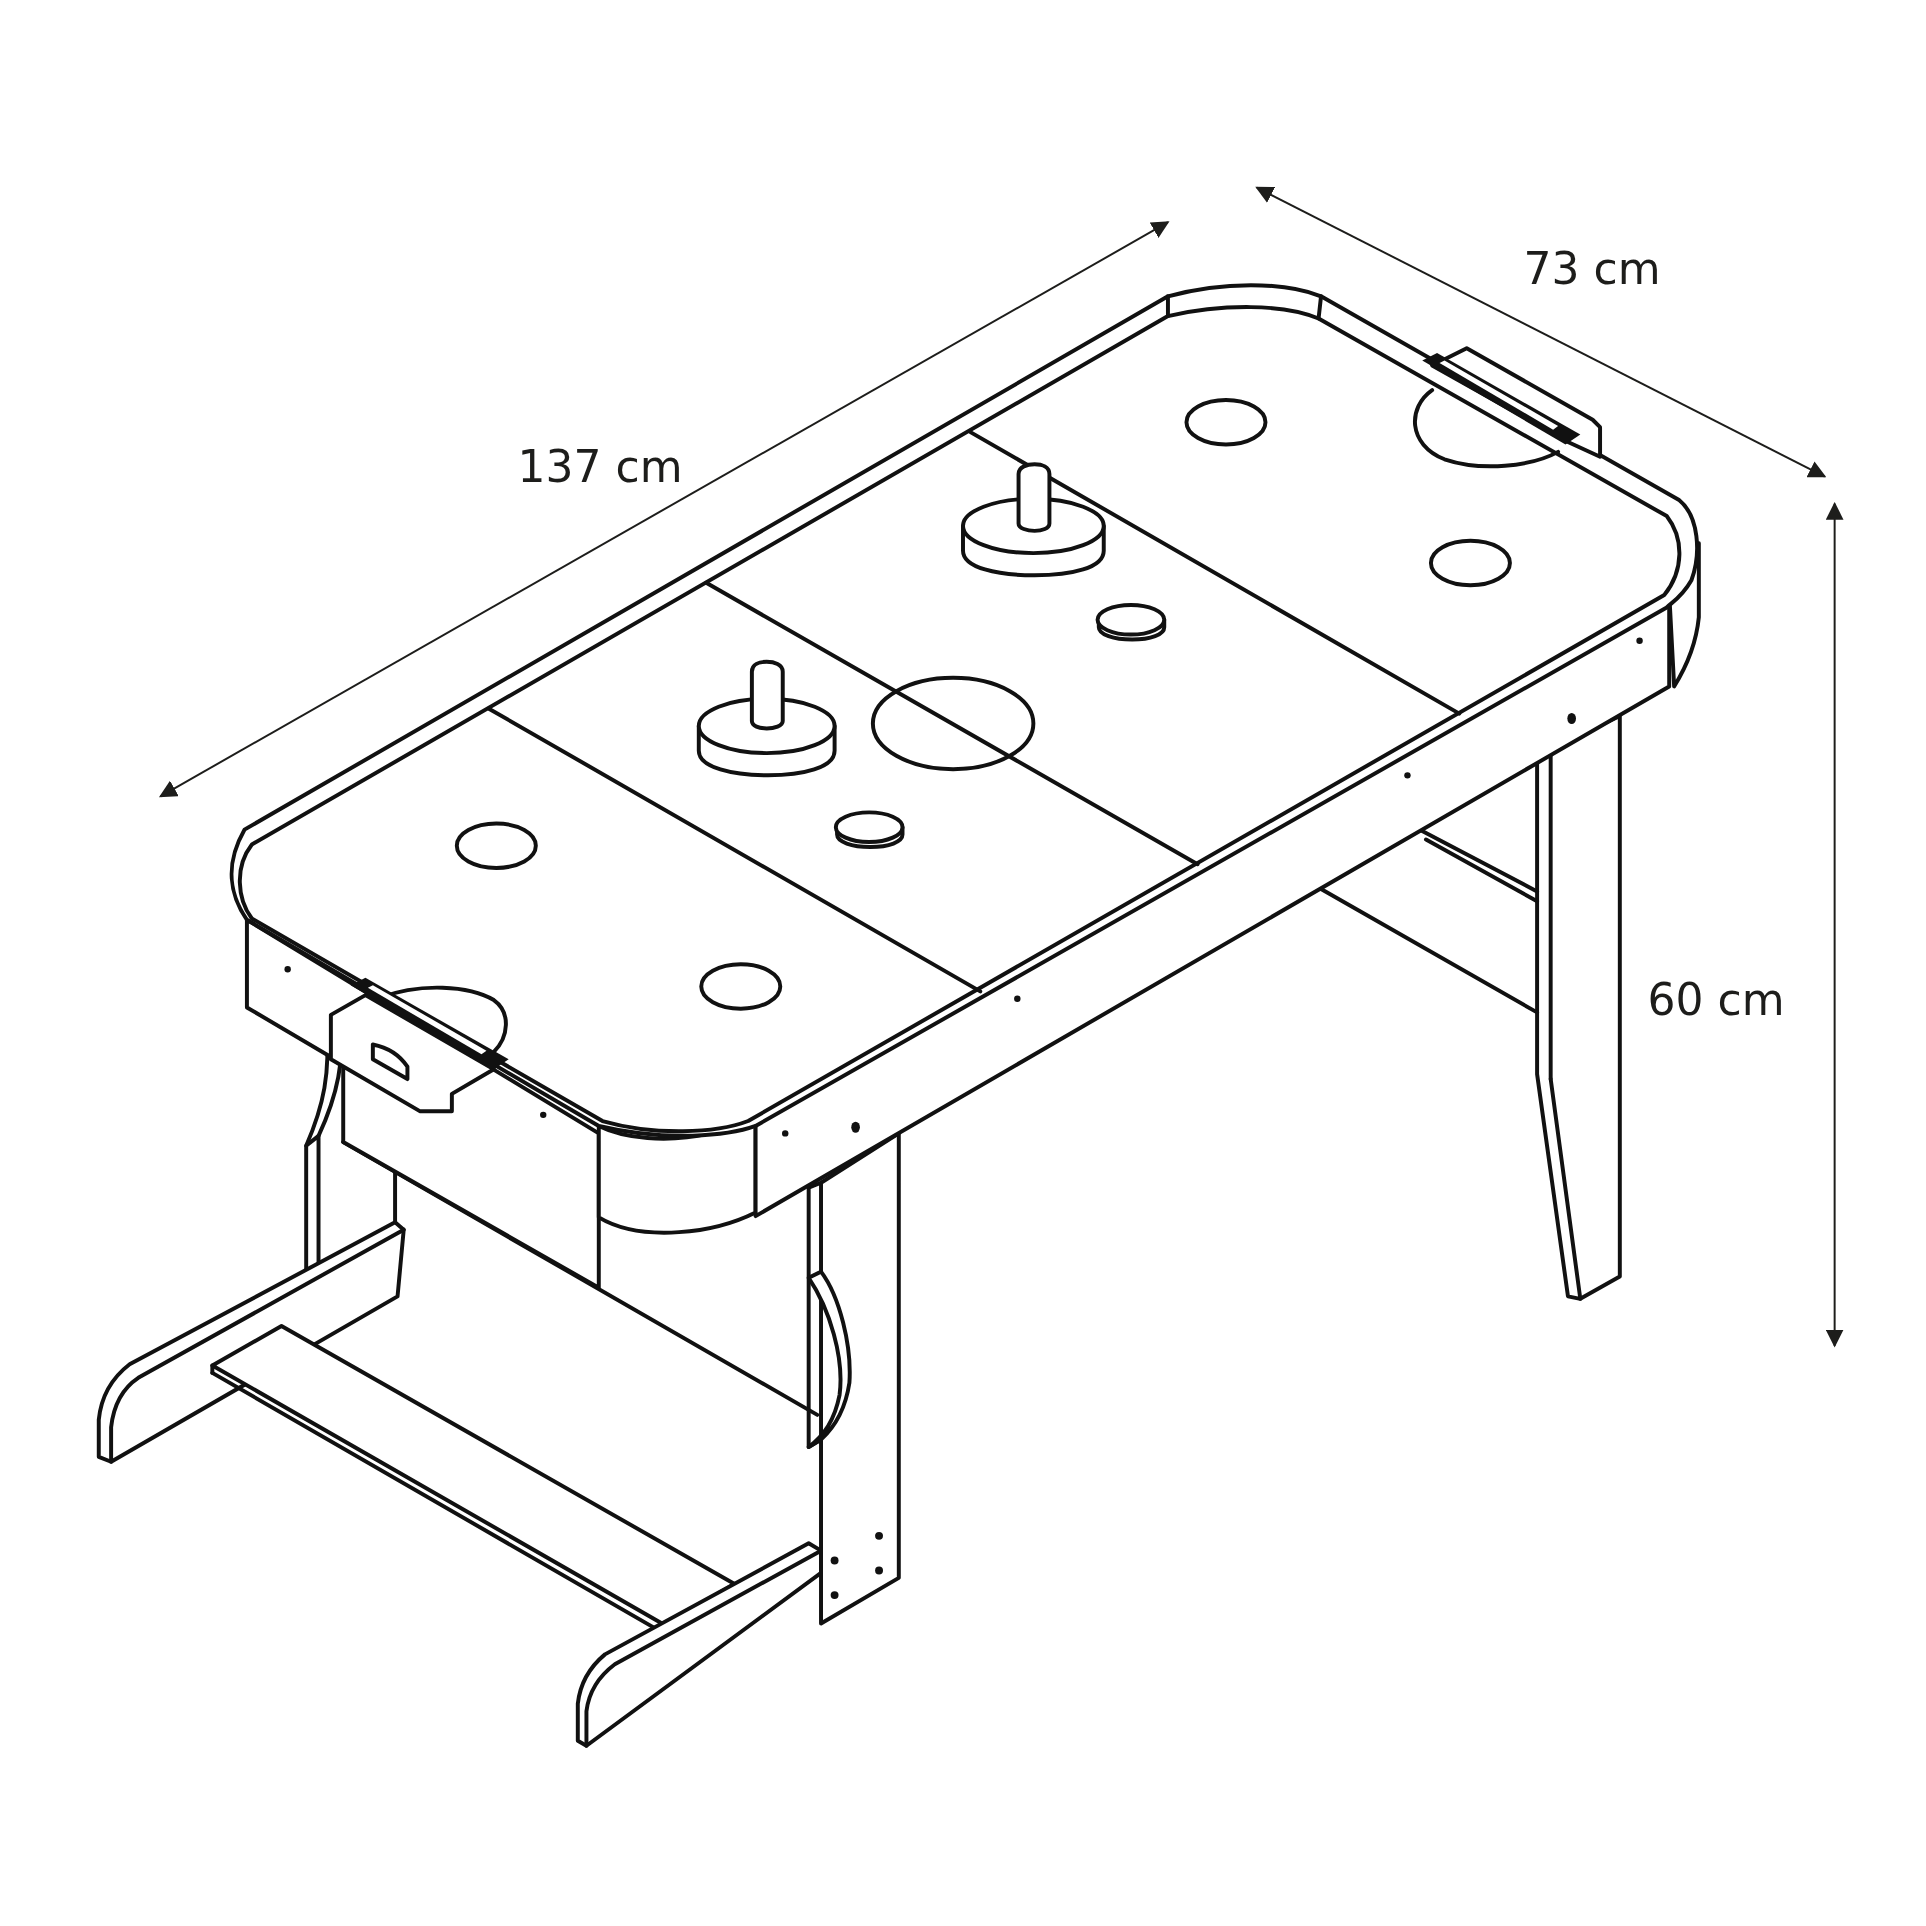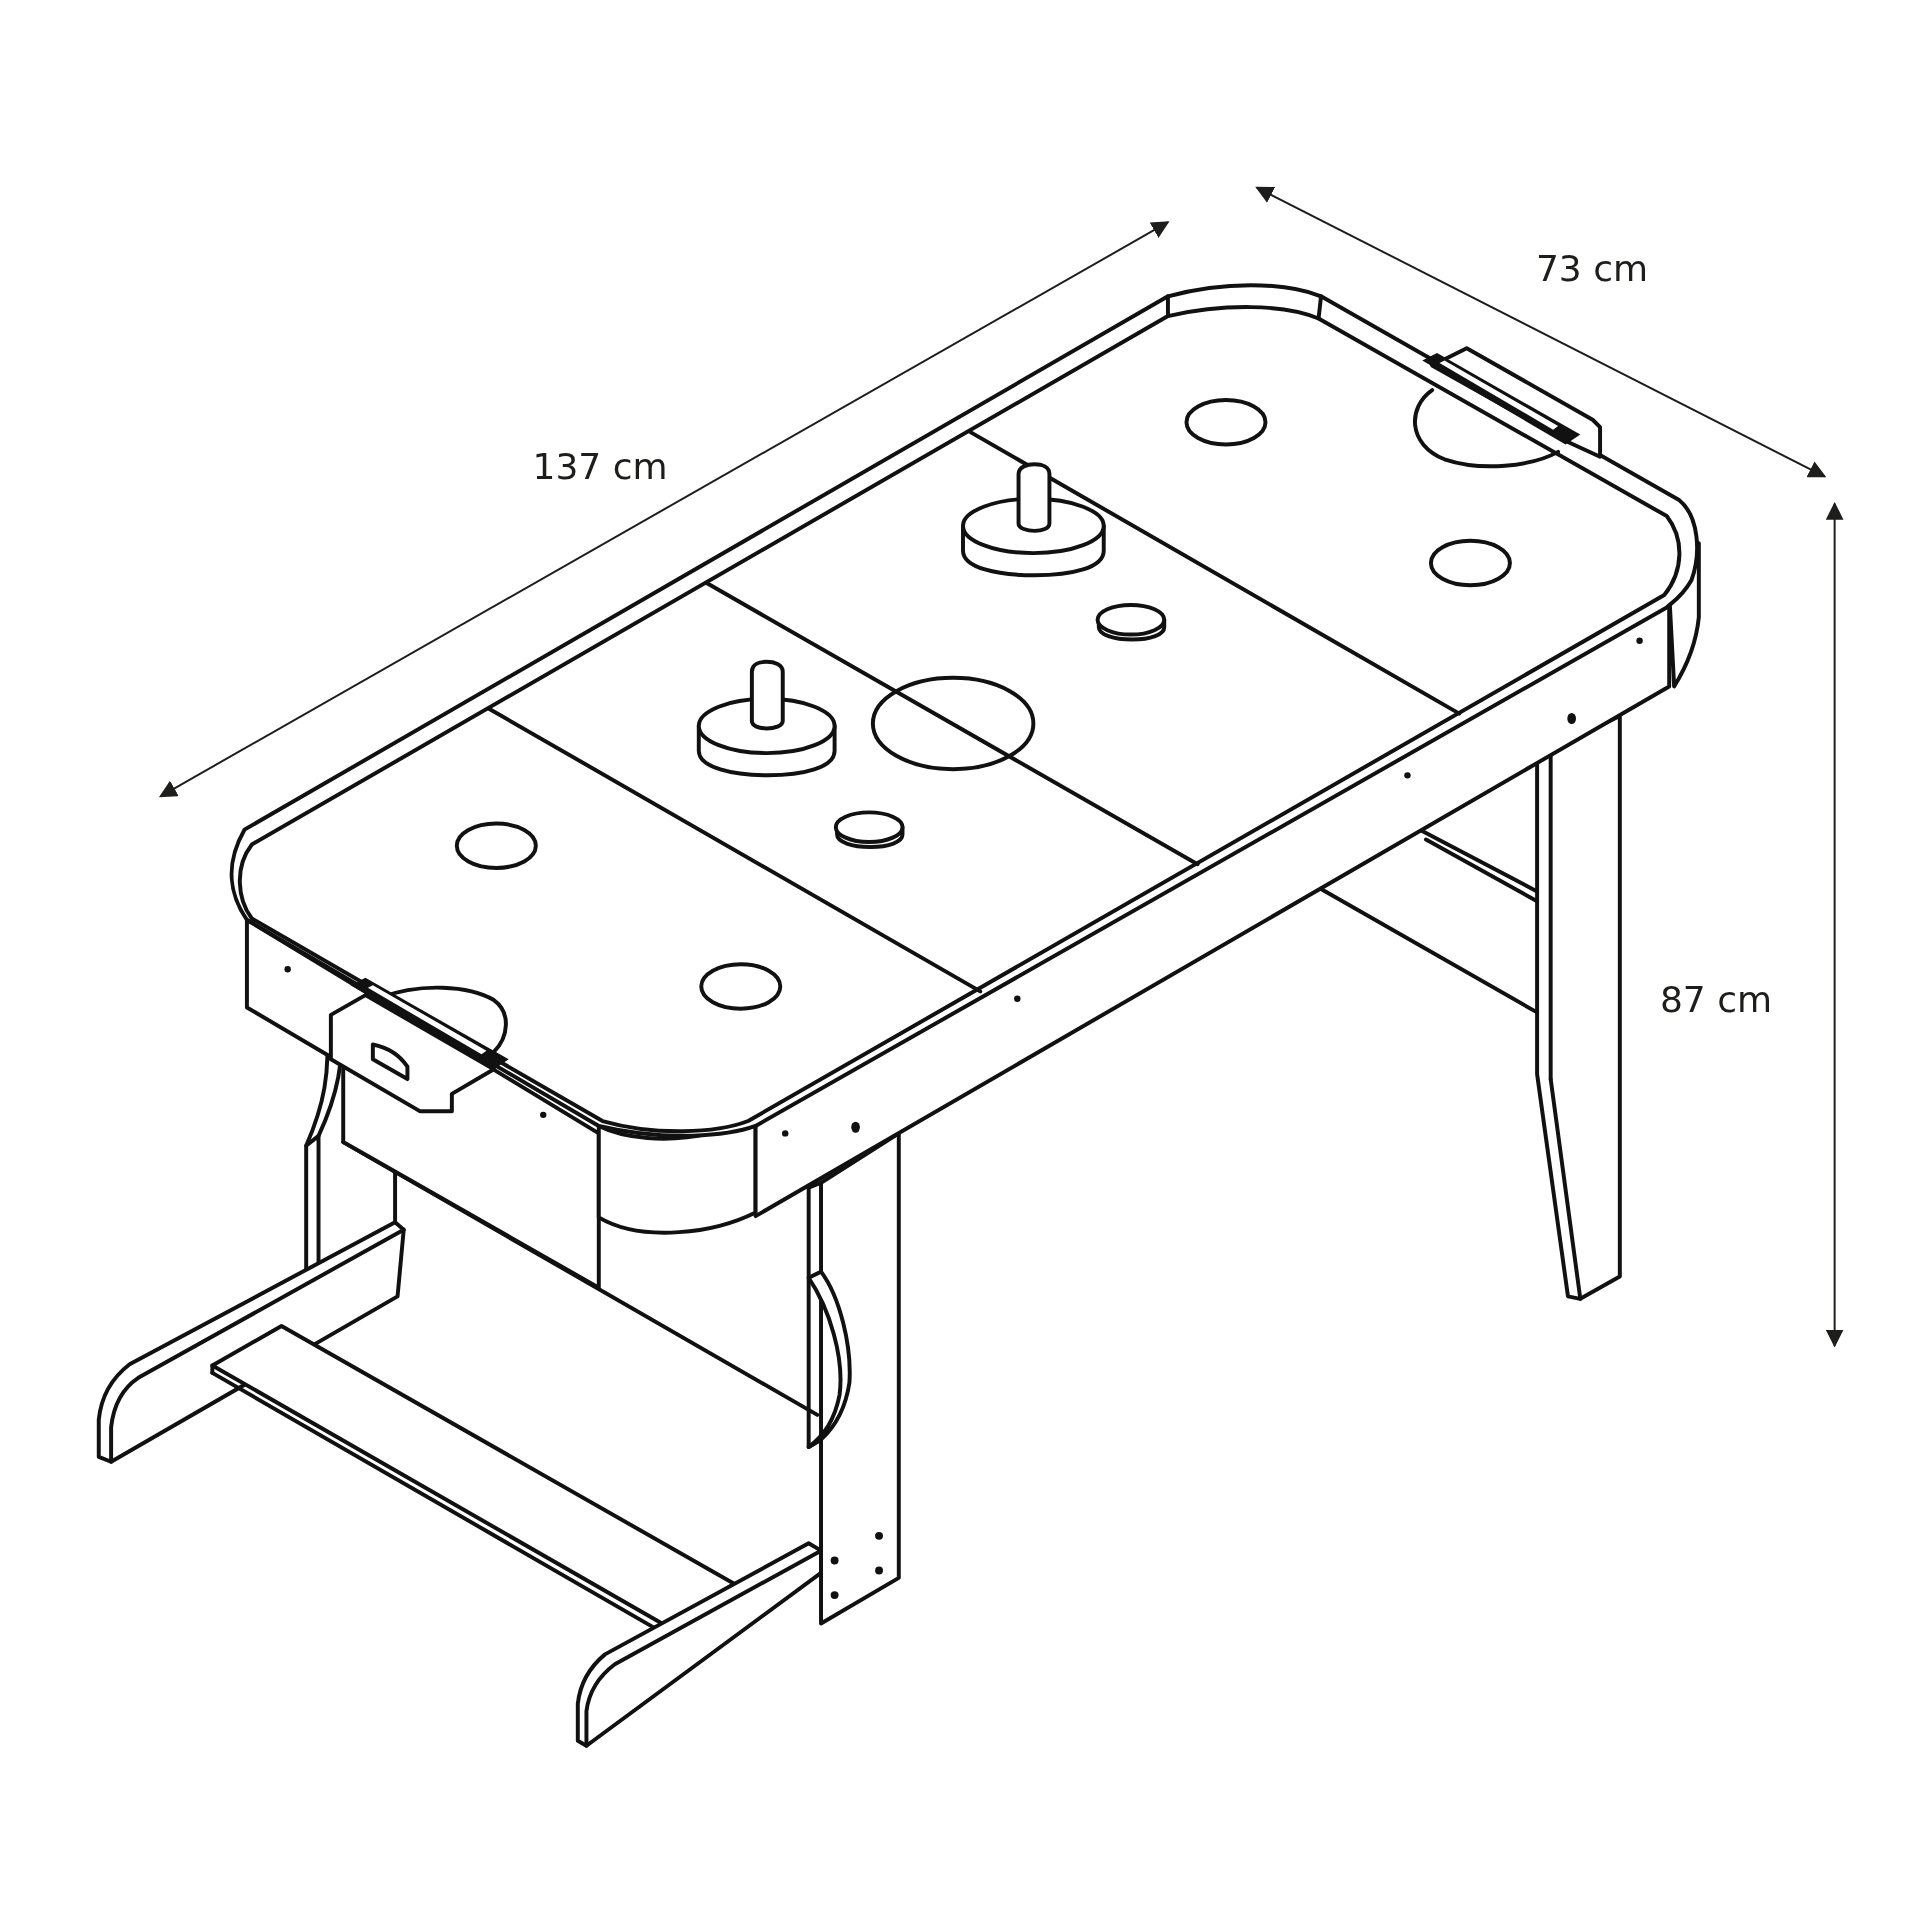--- a/index.html
+++ b/index.html
@@ -3,21 +3,21 @@
 <meta charset="utf-8">
 <style>
   html, body { margin: 0; padding: 0; background: #ffffff; }
   #stage { position: relative; width: 1926px; height: 1926px; background: #ffffff; overflow: hidden; }
   svg { position: absolute; left: 0; top: 0; width: 1926px; height: 1926px; }
   .ln { fill: none; stroke: #111111; stroke-width: 3.2; stroke-linejoin: round; stroke-linecap: round; }
   .fl { fill: #ffffff; stroke: #111111; stroke-width: 3.2; stroke-linejoin: round; }
   .dim { fill: none; stroke: #1d1d1b; stroke-width: 1.6; }
   .arrowhead { fill: #1d1d1b; }
   .dot { fill: #111111; }
-  .label { position: absolute; font-family: "DejaVu Sans", sans-serif; font-size: 36px; color: #1d1d1b; white-space: nowrap; transform: translate(-50%, -50%); }
+  .label { position: absolute; font-family: "DejaVu Sans", sans-serif; font-size: 44px; color: #1d1d1b; white-space: nowrap; transform: translate(-50%, -50%); }
   .scorebar { fill: #111111; }
 </style>
 </head>
 <body>
 
 <div id="stage">
 <svg viewBox="0 0 1560 1560" xmlns="http://www.w3.org/2000/svg">
   <defs>
     <marker id="arr" viewBox="0 0 10 10" refX="9" refY="5" markerWidth="9" markerHeight="9" orient="auto-start-reverse">
       <path d="M0,0 L10,5 L0,10 z" class="arrowhead"></path>
@@ -150,15 +150,15 @@
     <ellipse class="fl" cx="916" cy="502" rx="27" ry="12"></ellipse>
   </g>
   <g>
     <path class="fl" d="M678,670 L678,676 C678,682 690,686 705,686 C720,686 731,682 731,676 L731,670 Z"></path>
     <ellipse class="fl" cx="704" cy="670" rx="27" ry="12"></ellipse>
   </g>
 </svg>
 
 <div class="label" style="left:600px; top:466px;">137 cm</div>
 <div class="label" style="left:1592px; top:268px;">73 cm</div>
-<div class="label" style="left:1716px; top:999px;">87 cm</div>
+<div class="label" style="left:1716px; top:999px;">60 cm</div>
 </div>
 
 
 </body></html>

